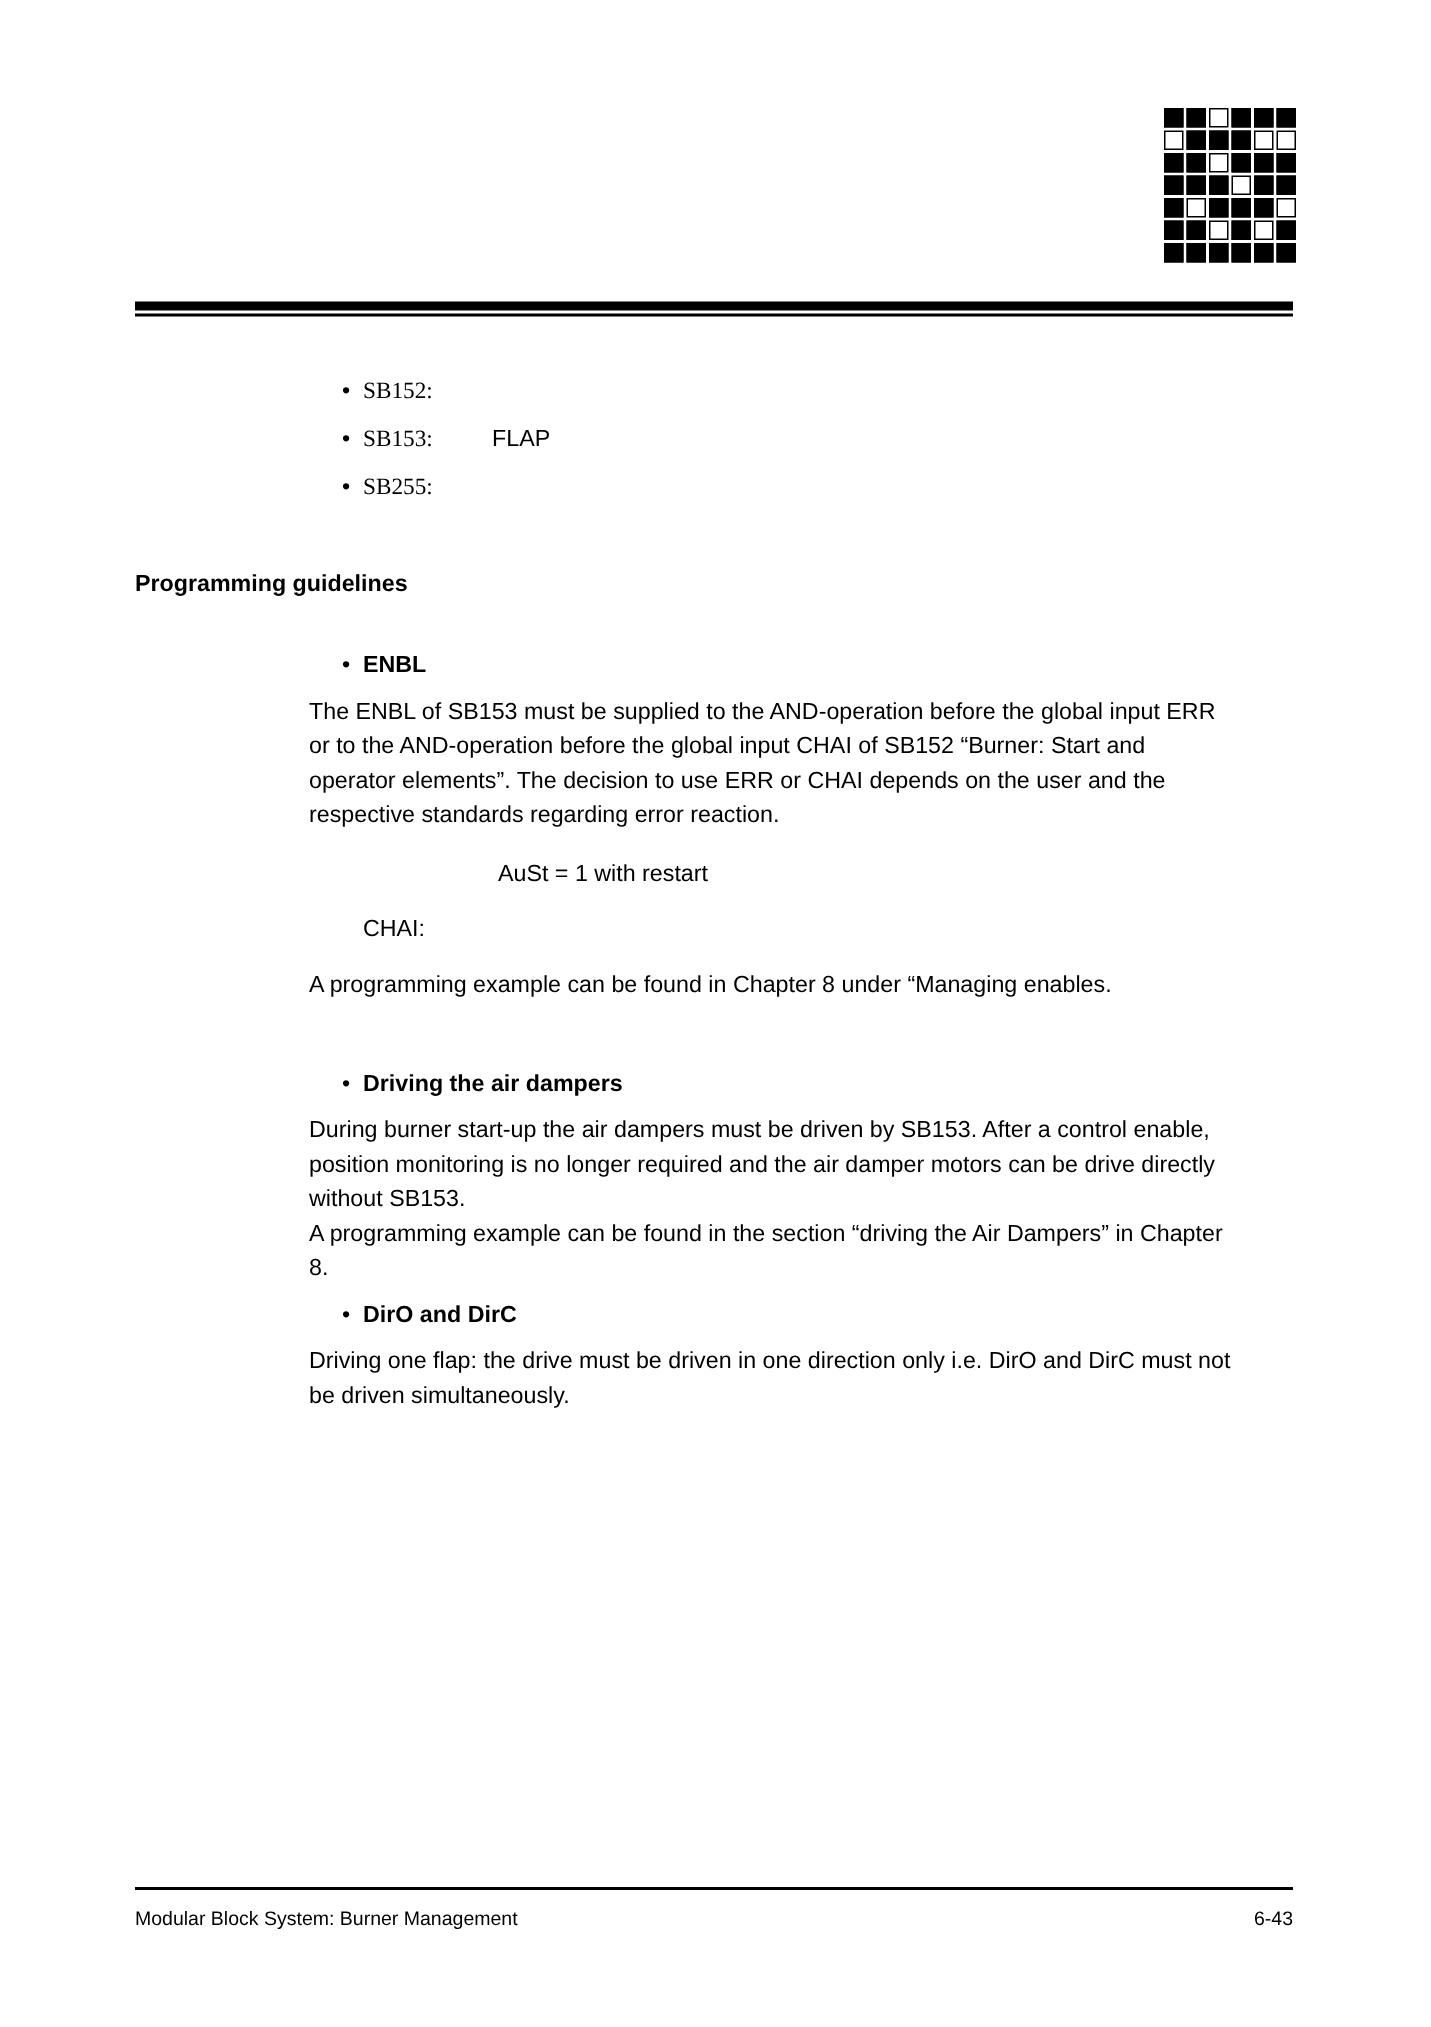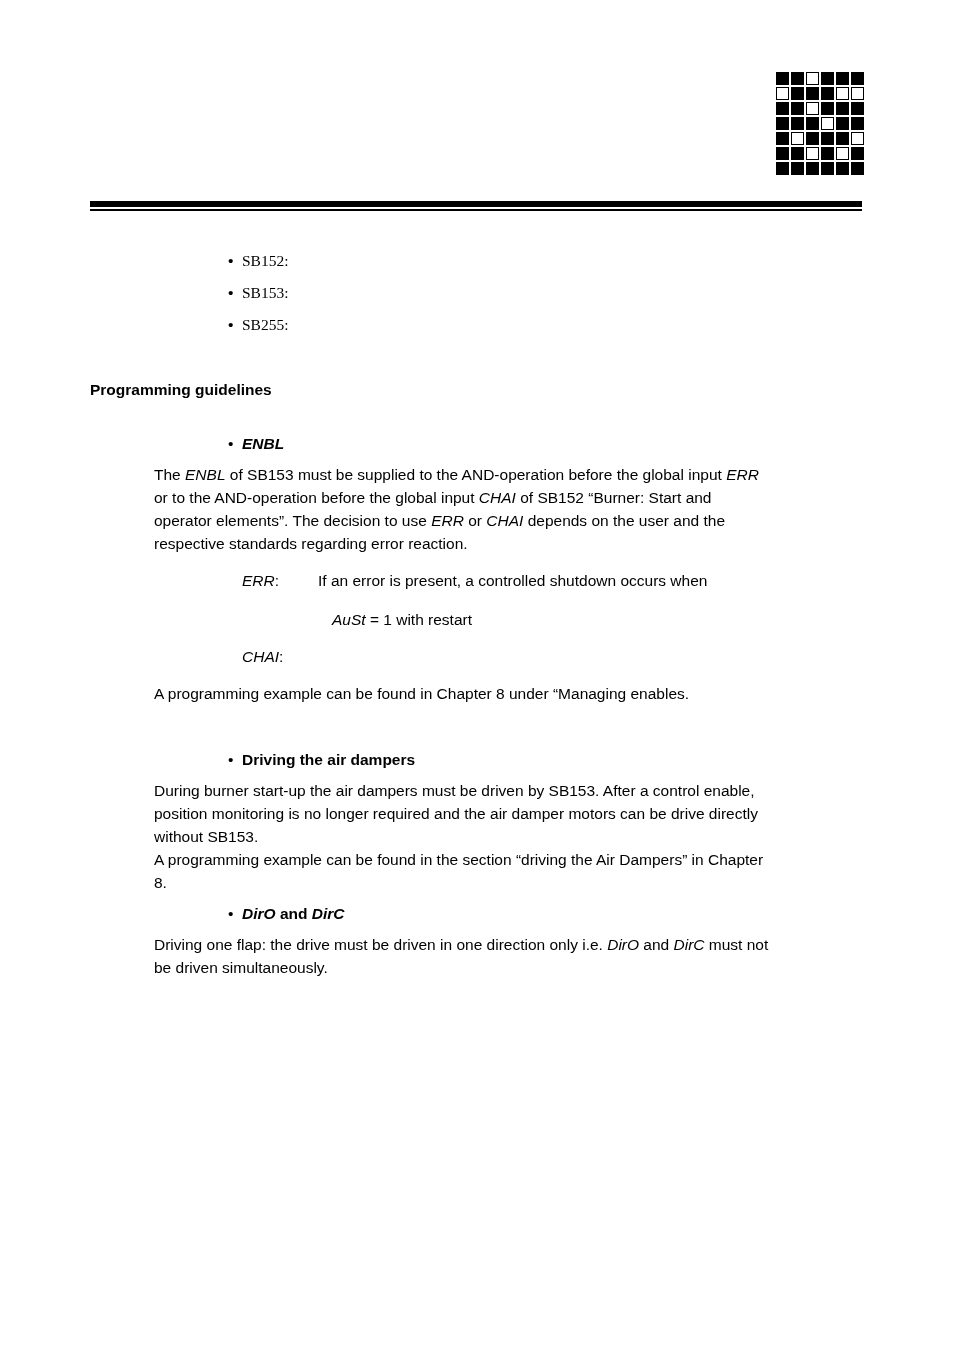--- a/index.html
+++ b/index.html
@@ -46,29 +46,29 @@
   }
 
   .topic{margin-left:138px;}
   .topic-head{display:flex;align-items:baseline;line-height:21px;}
   .topic-head .label{font-weight:bold;}
   .mt-xl{margin-top:32px;}
   .mt-lg{margin-top:44px;}
   .mt-md{margin-top:14px;}
   .mt-sm{margin-top:9px;}
 
-  .body-text{margin-left:64px;width:618px;}
+  .body-text{margin-left:116px;width:618px;}
   .para{margin:0;}
 
   .def-row{display:flex;align-items:baseline;margin-left:152px;width:618px;}
   .def-term{flex:0 0 76px;}
   .def-body{flex:1;}
   .def-cont{margin-left:242px;margin-top:16px;}
 
-  .it{font-style:italic;}
+  .it{}
   .bd{font-weight:bold;}
 
   
   .footer{
     position:absolute;left:90px;width:772px;top:1258px;
   }
   .footer-rule{height:1.5px;background:#000;}
   .footer-row{
     display:flex;justify-content:space-between;
     font-size:13px;margin-top:11px;
@@ -132,44 +132,41 @@
   <div class="content">
 
     <div class="sb-list">
       <div class="sb-row">
         <span class="bullet">•</span>
         <span class="sb-code">SB152:</span>
       </div>
       <div class="sb-row">
         <span class="bullet">•</span>
         <span class="sb-code">SB153:</span>
+        <span class="sb-desc">FLAP</span>
       </div>
       <div class="sb-row">
         <span class="bullet">•</span>
         <span class="sb-code">SB255:</span>
       </div>
     </div>
 
     <div class="section-heading">Programming guidelines</div>
 
     <div class="topic mt-xl">
       <div class="topic-head">
         <span class="bullet">•</span>
         <span class="label"><span class="it bd">ENBL</span></span>
       </div>
     </div>
 
     <div class="body-text mt-sm">
       <p class="para"><span>The </span><span class="it">ENBL</span><span> of SB153 must be supplied to the AND-operation before the global input </span><span class="it">ERR</span><span> or to the AND-operation before the global input </span><span class="it">CHAI</span><span> of SB152 “Burner: Start and operator elements”.  The decision to use </span><span class="it">ERR</span><span> or </span><span class="it">CHAI</span><span> depends on the user and the respective standards regarding error reaction.</span></p>
     </div>
 
-    <div class="def-row mt-md">
-      <span class="def-term"><span class="it">ERR</span><span>:</span></span>
-      <span class="def-body">If an error is present, a controlled shutdown occurs when</span>
-    </div>
     <div class="def-cont"><span class="it">AuSt</span><span> = 1 with restart</span></div>
 
     <div class="def-row mt-md">
       <span class="def-term"><span class="it">CHAI</span><span>:</span></span>
     </div>
 
     <div class="body-text mt-md">
       <p class="para">A programming example can be found in Chapter 8 under “Managing enables.</p>
     </div>
 
@@ -191,14 +188,21 @@
         <span class="label"><span class="it bd">DirO</span><span class="bd"> and </span><span class="it bd">DirC</span></span>
       </div>
     </div>
 
     <div class="body-text mt-sm">
       <p class="para"><span>Driving one flap: the drive must be driven in one direction only i.e. </span><span class="it">DirO</span><span> and </span><span class="it">DirC</span><span> must not be driven simultaneously.</span></p>
     </div>
 
   </div>
 
+  <div class="footer">
+    <div class="footer-rule"></div>
+    <div class="footer-row">
+      <span>Modular Block System: Burner Management</span>
+      <span>6-43</span>
+    </div>
+  </div>
 
 </div>
 
 </body></html>

